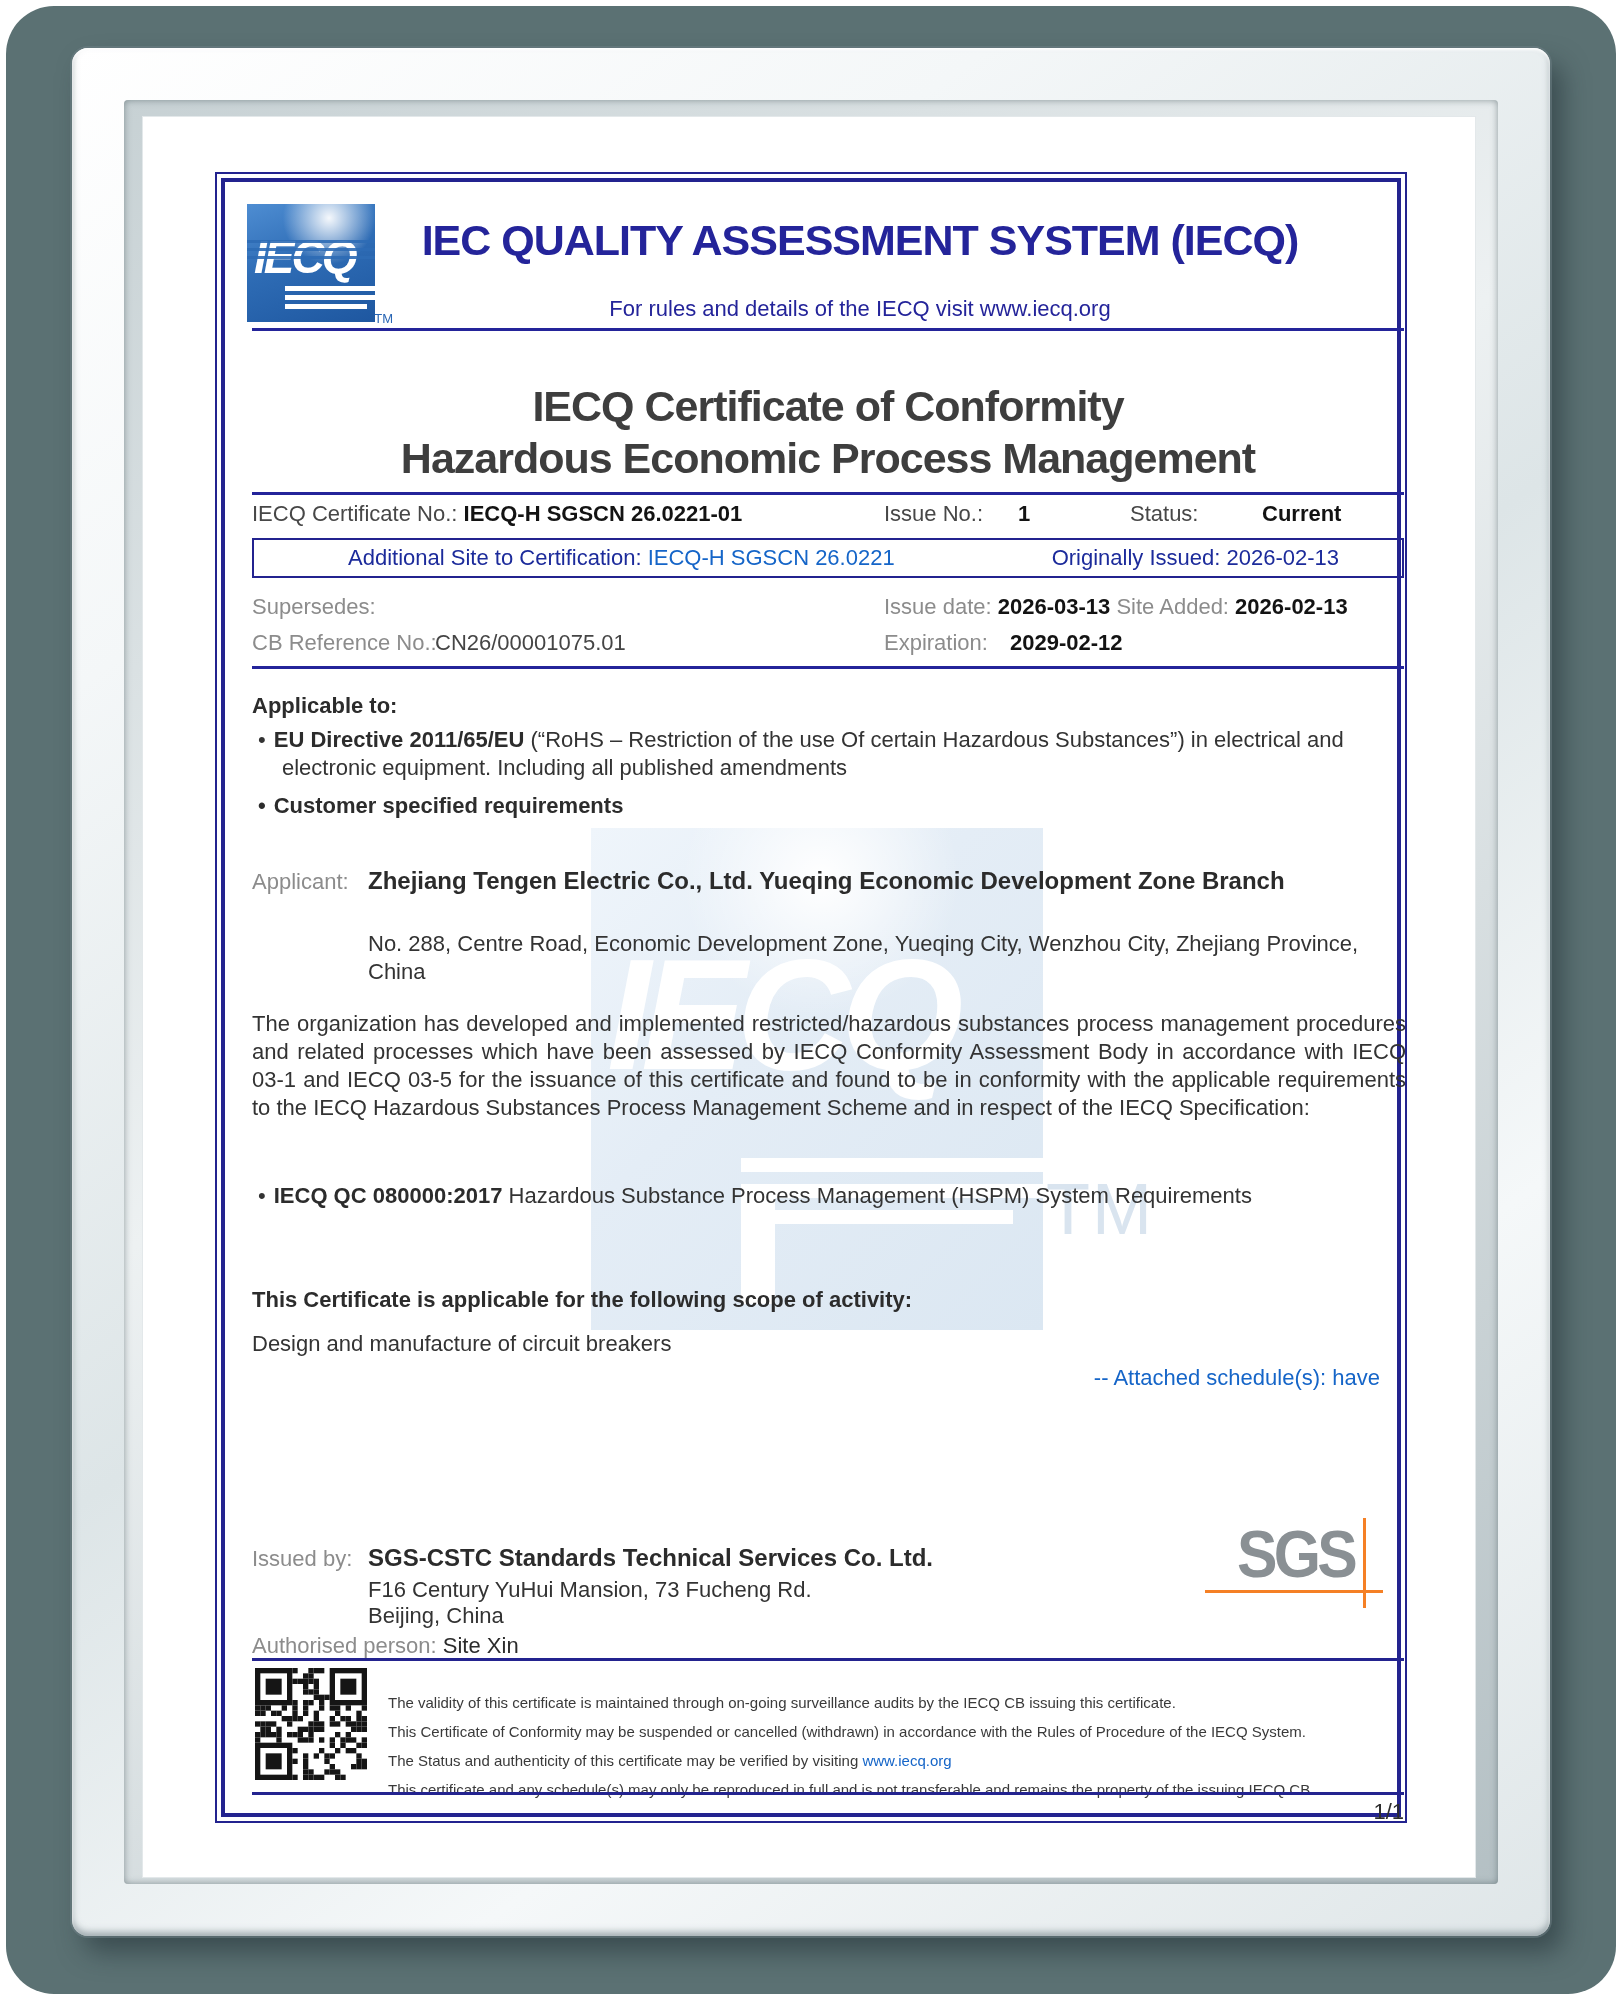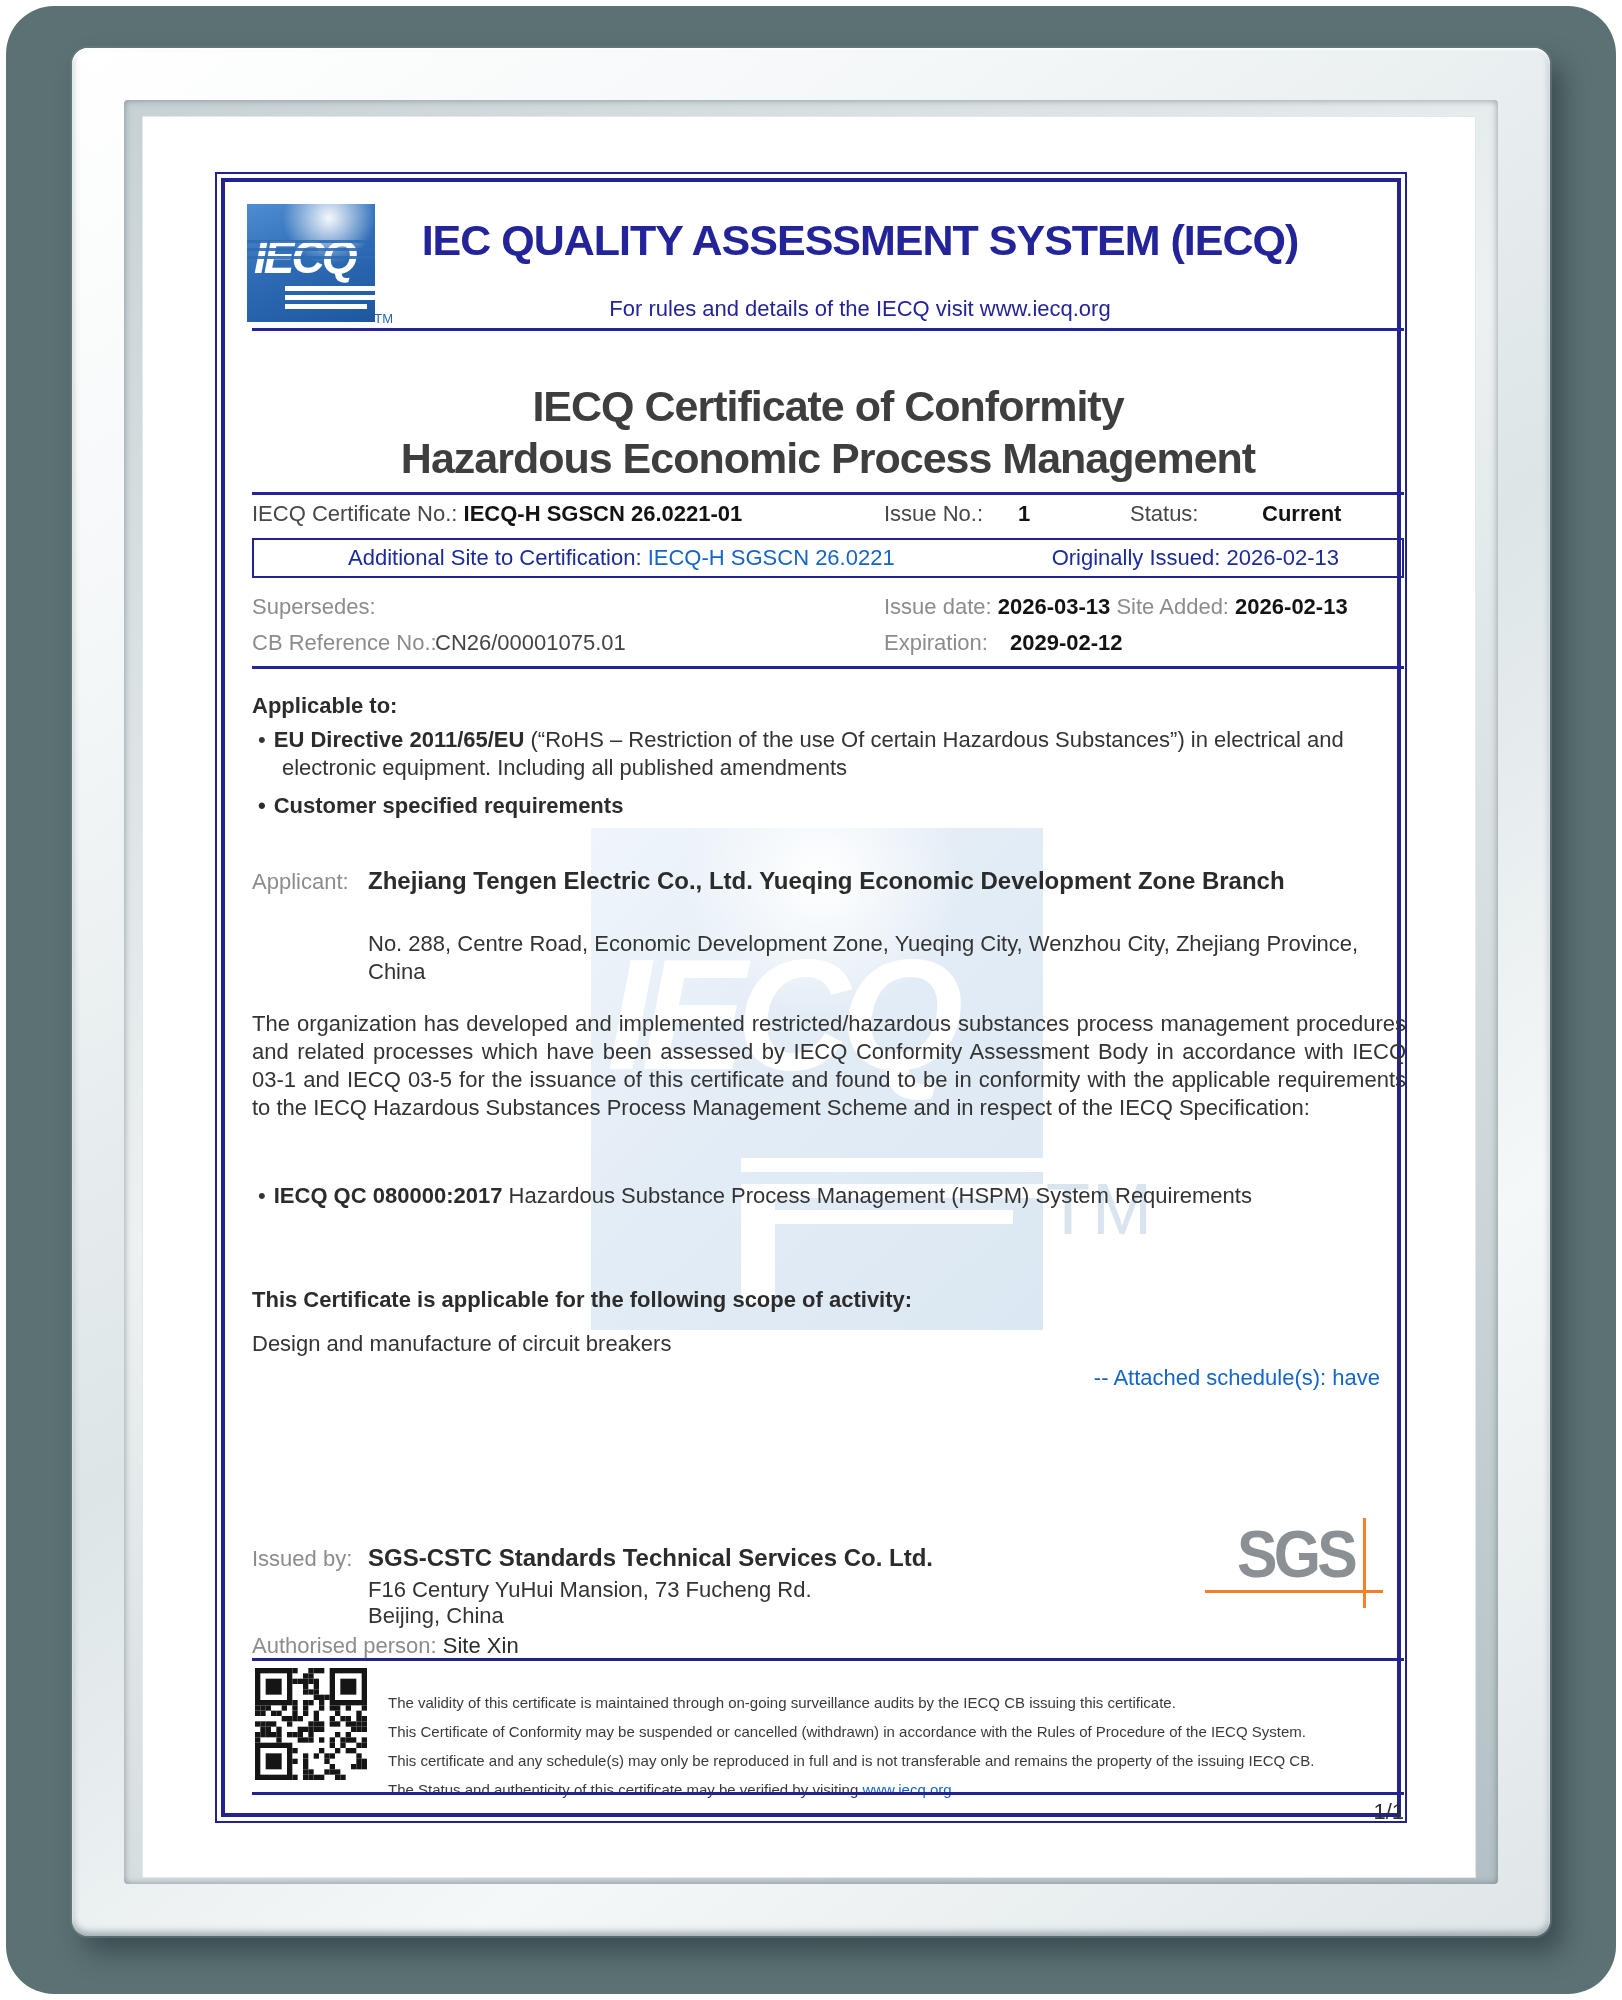--- a/index.html
+++ b/index.html
@@ -359,20 +359,20 @@
         <rect x="15" y="1" width="5" height="5" fill="#ffffff"></rect>
         <rect x="16" y="2" width="3" height="3" fill="#151515"></rect>
         <rect x="0" y="14" width="7" height="7" fill="#151515"></rect>
         <rect x="1" y="15" width="5" height="5" fill="#ffffff"></rect>
         <rect x="2" y="16" width="3" height="3" fill="#151515"></rect>
       </svg>
 
     <div class="fineprint">
       <div>The validity of this certificate is maintained through on-going surveillance audits by the IECQ CB issuing this certificate.</div>
       <div>This Certificate of Conformity may be suspended or cancelled (withdrawn) in accordance with the Rules of Procedure of the IECQ System.</div>
+      <div><span>The Status and authenticity of this certificate may be verified by visiting </span><a href="#">www.iecq.org</a></div>
       <div>This certificate and any schedule(s) may only be reproduced in full and is not transferable and remains the property of the issuing IECQ CB.</div>
-      <div><span>The Status and authenticity of this certificate may be verified by visiting </span><a href="#">www.iecq.org</a></div>
     </div>
 
     <div class="rule" style="top:1792px;background:#23238f"></div>
     <div class="pagenum">1/1</div>
   </div>
 </div>
 
 </body></html>

